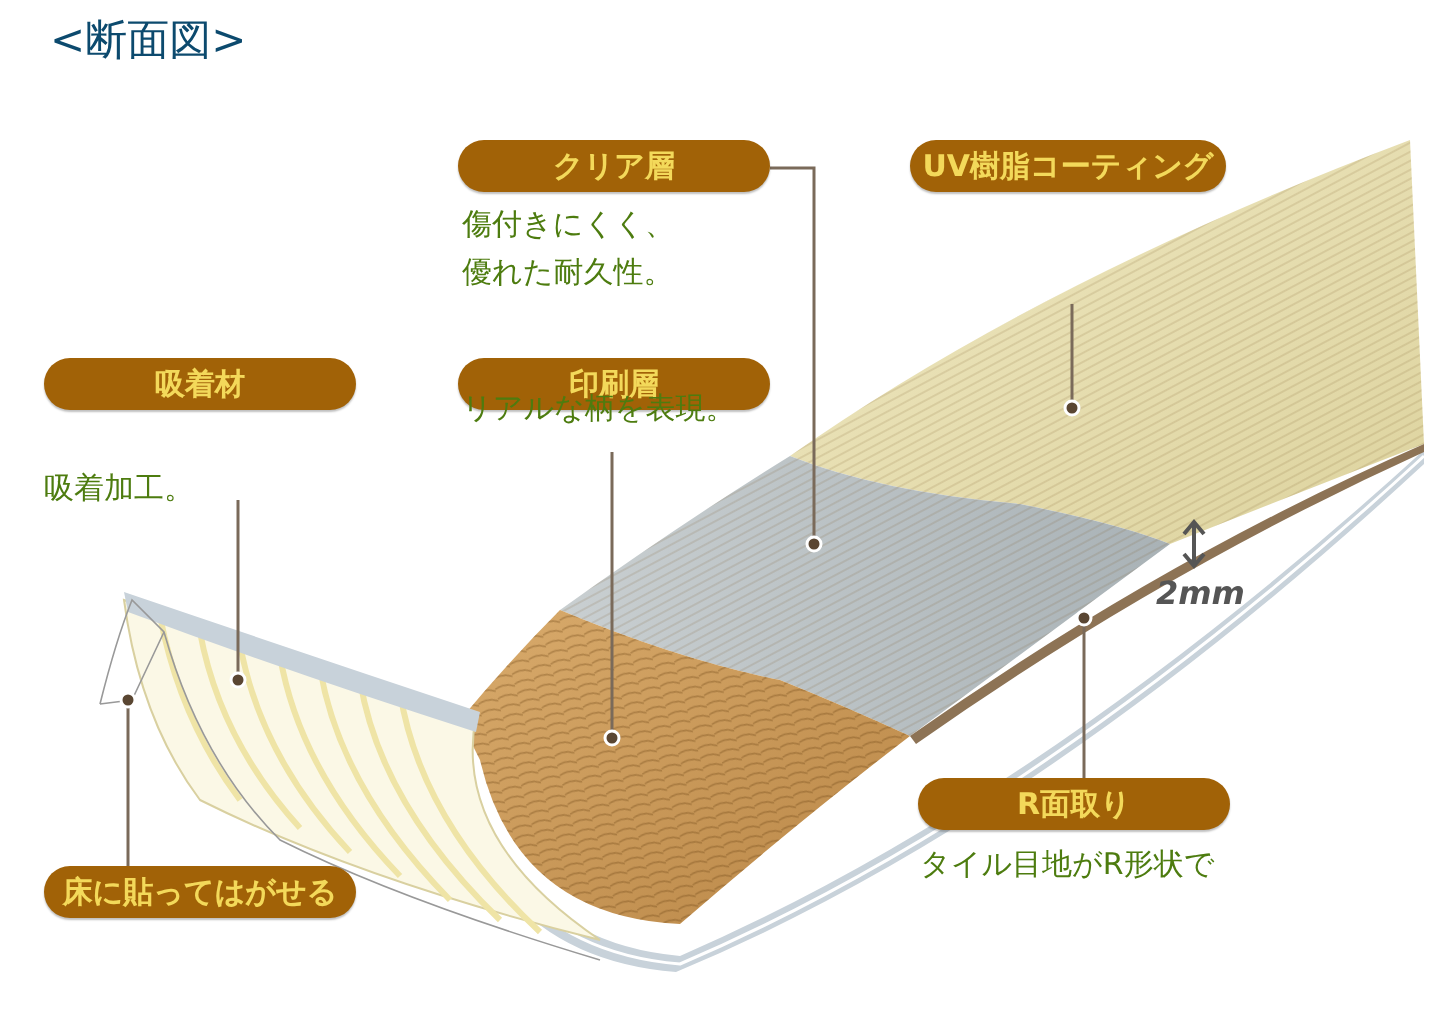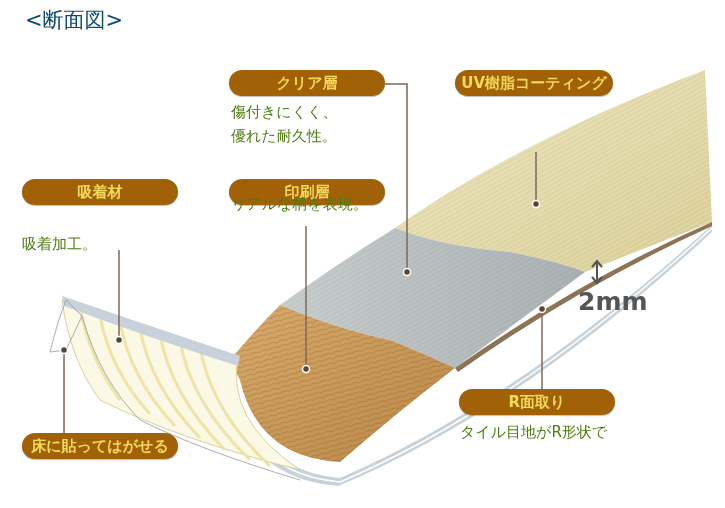--- a/index.html
+++ b/index.html
@@ -4,21 +4,21 @@
 <style>
   html, body { margin:0; padding:0; background:#ffffff; }
   body { width:725px; height:508px; position:relative; overflow:hidden;
          font-family:"DejaVu Sans", sans-serif; color:#333; }
   .title { position:absolute; left:25px; top:6px; font-size:21px; color:#0c4a6e; letter-spacing:0px; }
   .diagram { position:absolute; left:0; top:0; width:725px; height:508px; }
   .pill { position:absolute; height:26px; border-radius:13px; background:#a16207;
           color:#f3d95a; font-weight:bold; font-size:15px; text-align:center; line-height:26px;
           box-shadow: 0 1px 1px rgba(0,0,0,0.25); }
   .desc { position:absolute; font-size:15px; line-height:24px; color:#4d7c0f; white-space:pre; }
-  .dim { position:absolute; left:578px; top:287px; font-size:25px; font-weight:bold; color:#555; }
+  .dim { position:absolute; left:578px; top:287px; font-size:16px; font-weight:bold; color:#555;font-style:italic; }
 </style>
 </head>
 <body>
 
 <div class="title">&lt;断面図&gt;</div>
 
 <svg class="diagram" viewBox="0 0 725 508" xmlns="http://www.w3.org/2000/svg">
   <defs>
     <linearGradient id="uvg" x1="0" y1="0" x2="1" y2="1">
       <stop offset="0" stop-color="#efe8c2"></stop>

